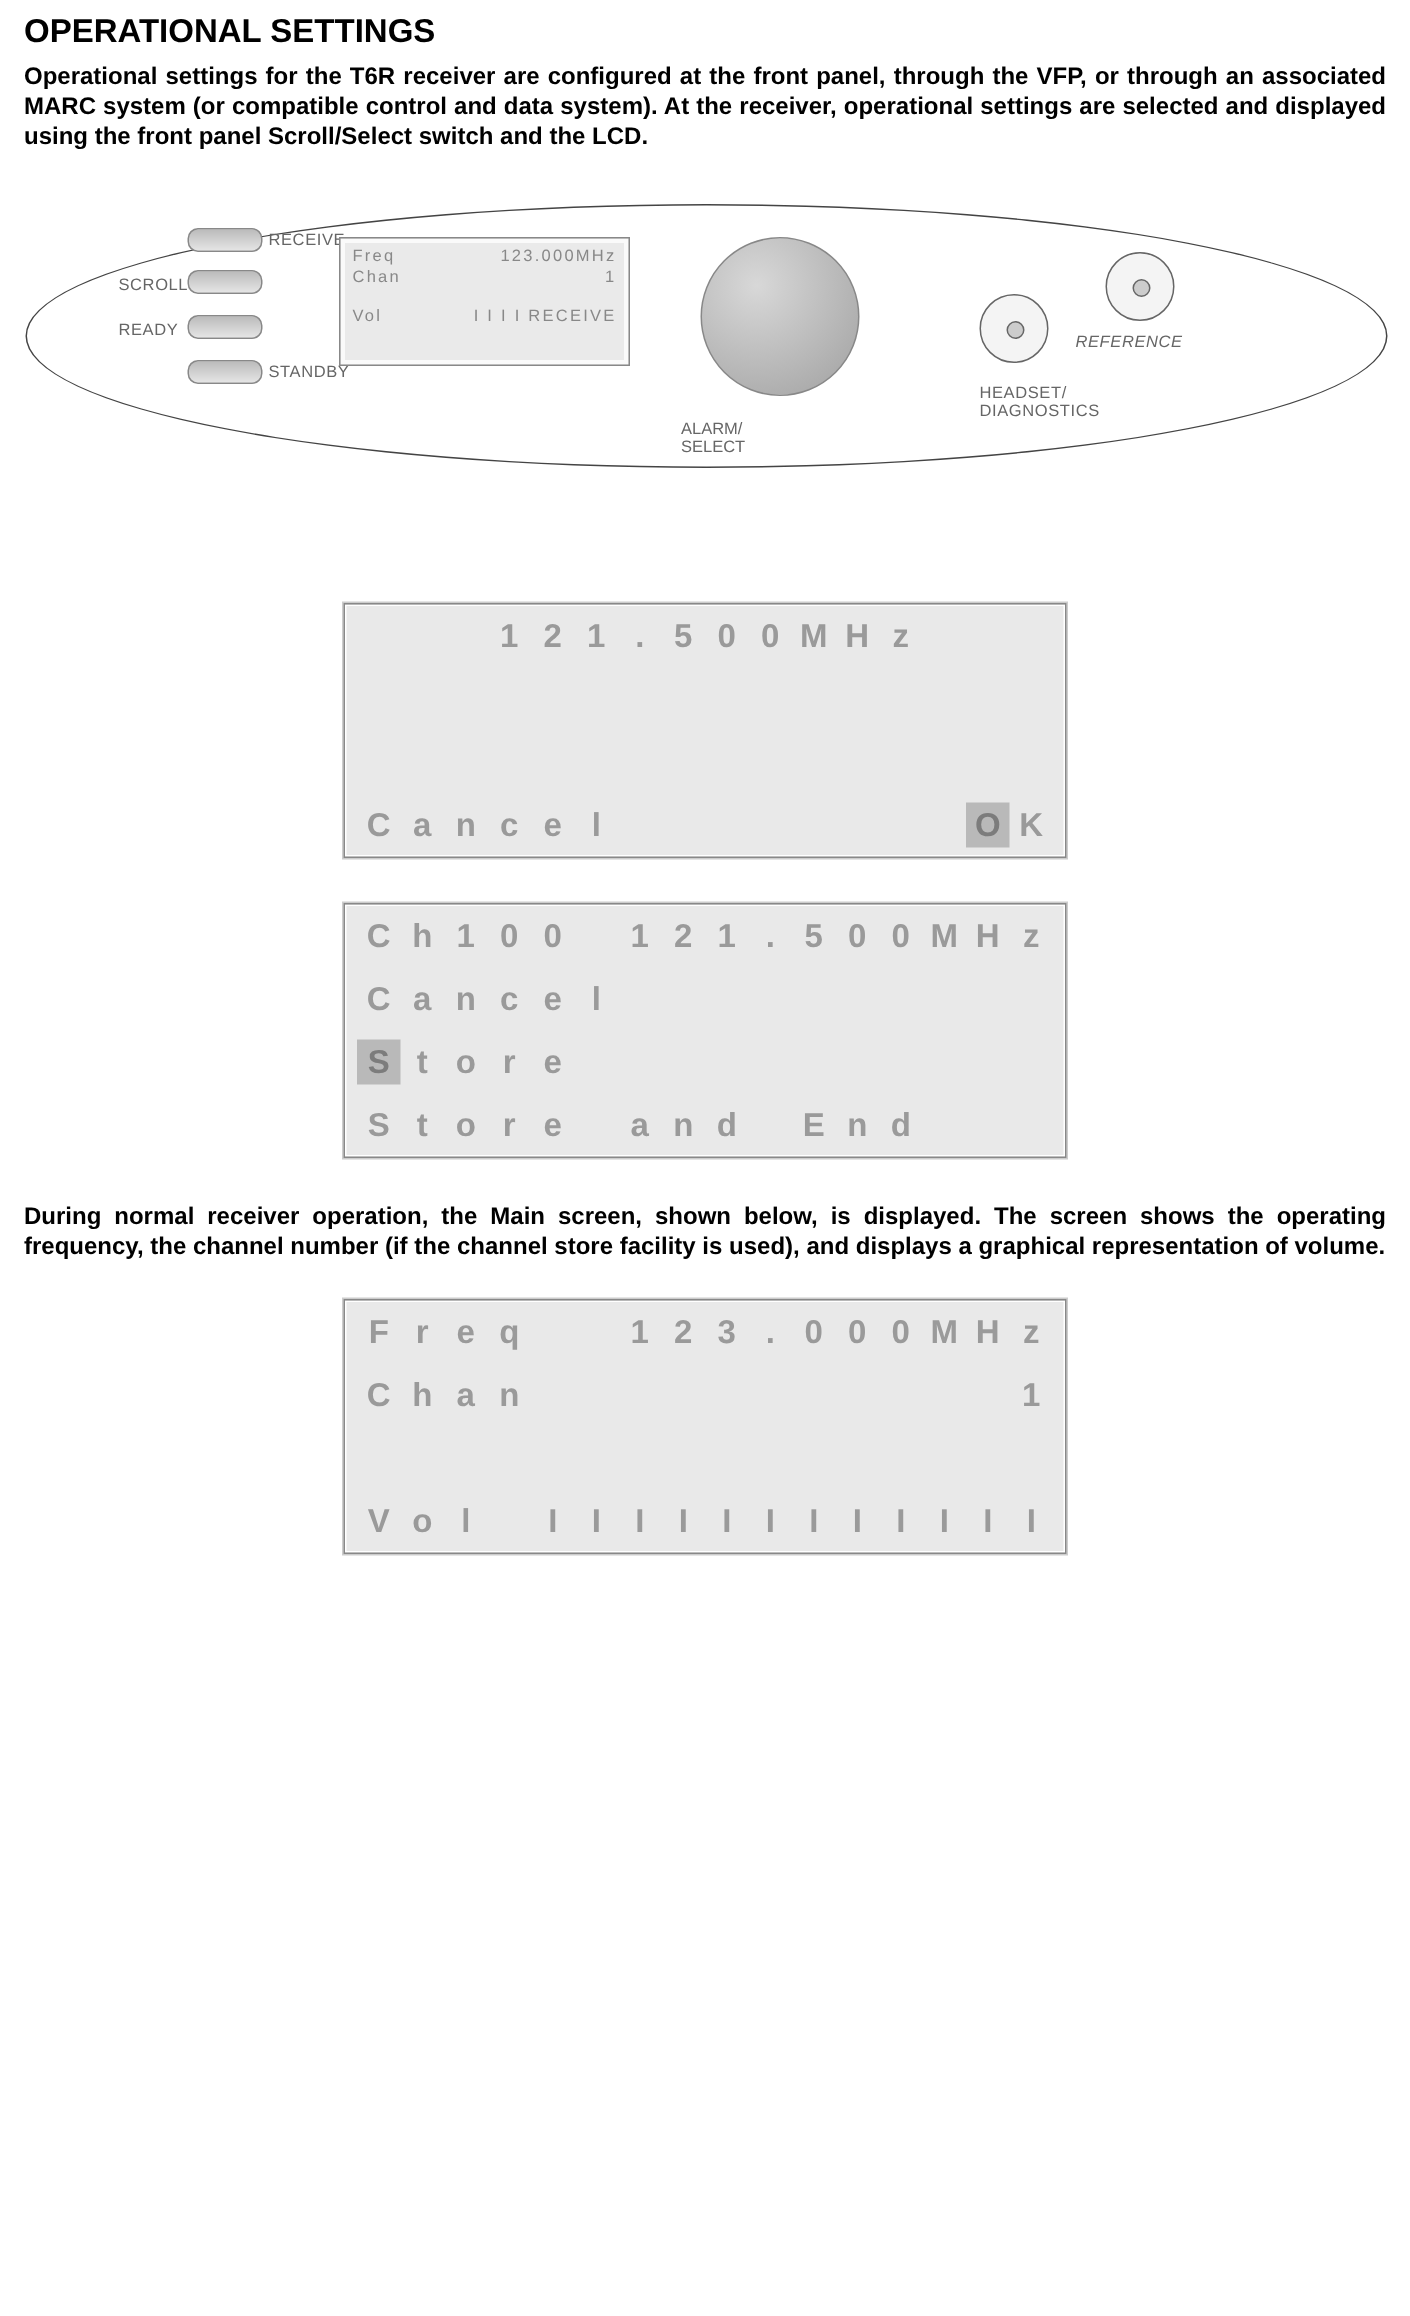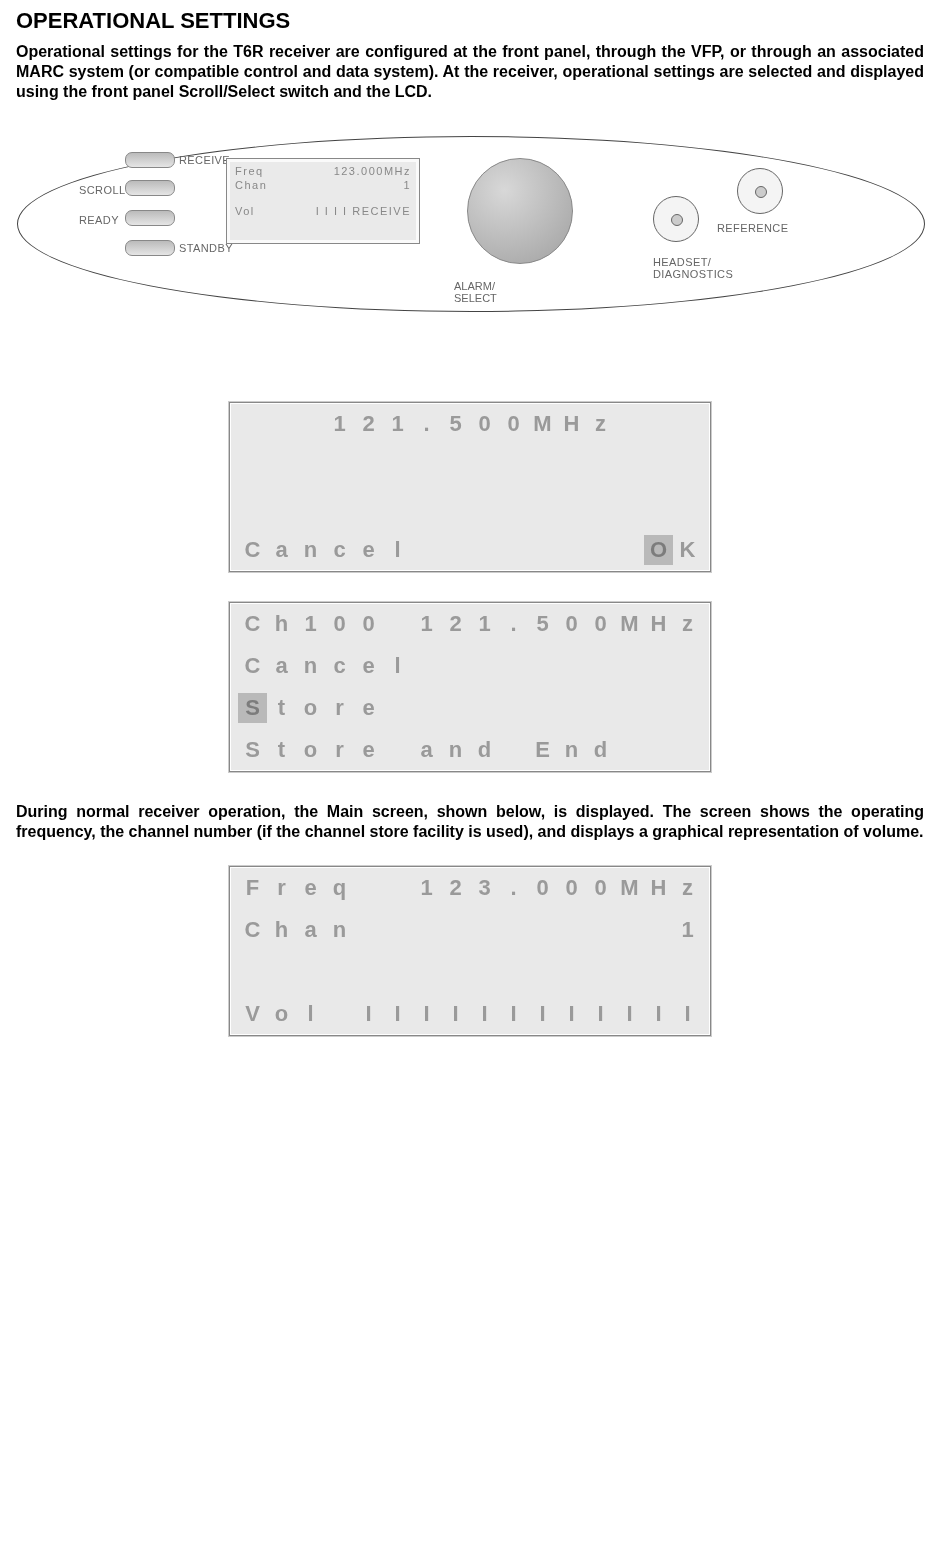--- a/index.html
+++ b/index.html
@@ -196,21 +196,21 @@
 
     <div class="knob"></div>
     <div class="knob-label" style="white-space:pre;">ALARM/
 SELECT</div>
 
     <div class="jack" style="left:636px; top:64px;"></div>
     <span class="panel-label" style="left:636px; top:124px; white-space:pre;">HEADSET/
 DIAGNOSTICS</span>
 
     <div class="jack" style="left:720px; top:36px;"></div>
-    <span class="panel-label" style="left:700px; top:90px;">REFERENCE</span>
+    <span class="panel-label" style="left:700px; top:90px;font-style:italic;">REFERENCE</span>
   </div>
 
 
   <div class="lcd-box">
     <div class="lcd-grid" id="lcd1-row1">
         <span class="cell sp">.</span>
         <span class="cell sp">.</span>
         <span class="cell sp">.</span>
         <span class="cell">1</span>
         <span class="cell">2</span>

